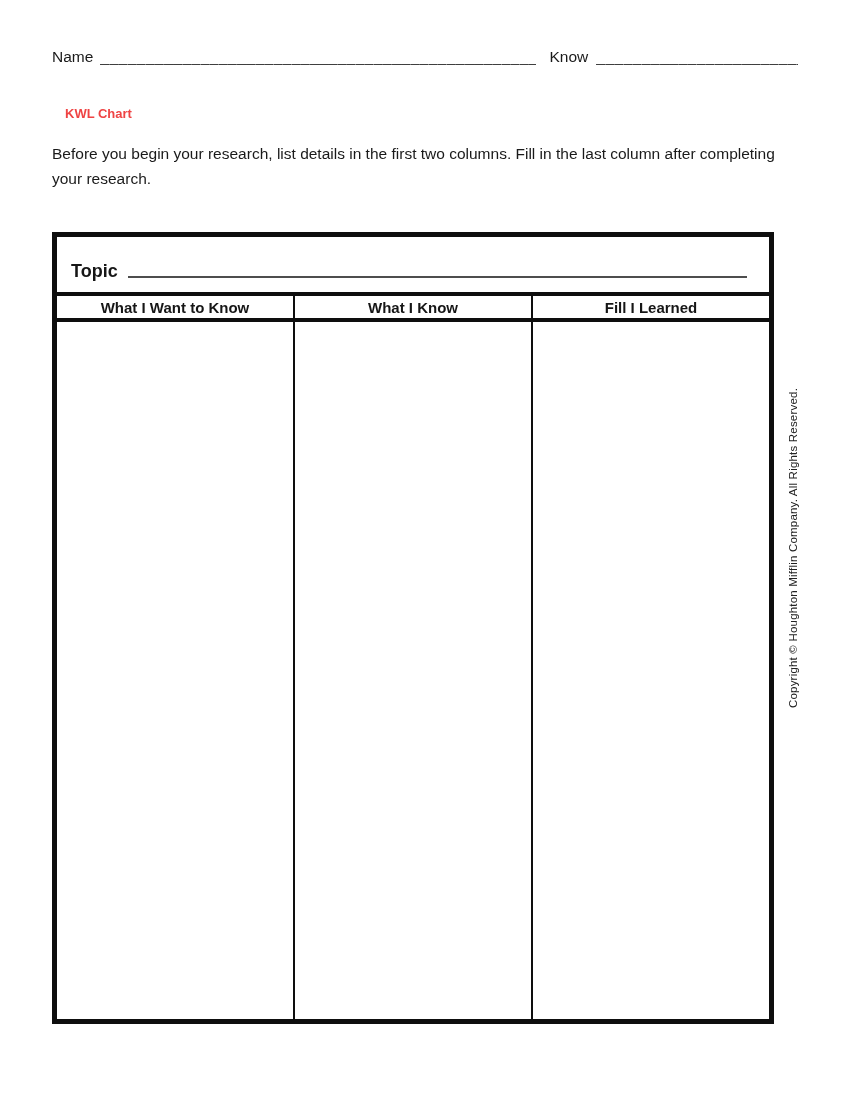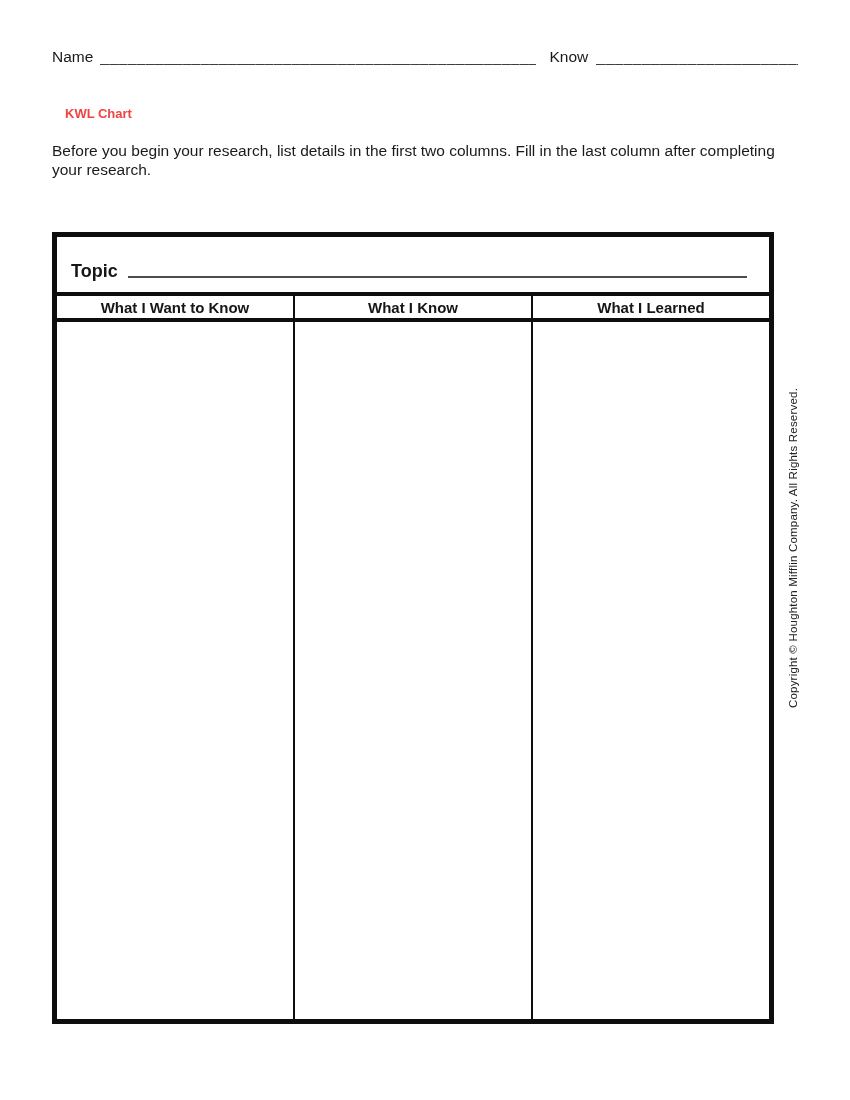--- a/index.html
+++ b/index.html
@@ -38,21 +38,21 @@
     font-size: 13px;
     font-weight: bold;
     color: #ef4444;
     margin-left: 13px;
   }
   .instructions {
     position: absolute;
     left: 52px; top: 141px;
     width: 736px;
     font-size: 15.5px;
-    line-height: 19px;
+    line-height: 25px;
     color: #1a1a1a;
   }
 
   
   .kwl-table {
     position: absolute;
     left: 52px; top: 232px;
     width: 722px; height: 792px;
     border: 5px solid #0e0e0e;
     display: flex;
@@ -127,21 +127,21 @@
   <div class="instructions">Before you begin your research, list details in the first two columns. Fill in the last column after completing your research.</div>
 
   <div class="kwl-table">
     <div class="topic-row">
       <span class="topic-label">Topic</span>
       <span class="topic-line"></span>
     </div>
     <div class="header-row">
       <div class="header-cell col-divider">What I Want to Know</div>
       <div class="header-cell col-divider">What I Know</div>
-      <div class="header-cell">What I Learned</div>
+      <div class="header-cell">Fill I Learned</div>
     </div>
     <div class="body-row">
       <div class="body-cell col-divider"></div>
       <div class="body-cell col-divider"></div>
       <div class="body-cell"></div>
     </div>
   </div>
 
   <div class="copyright-vertical">Copyright © Houghton Mifflin Company. All Rights Reserved.</div>
 

